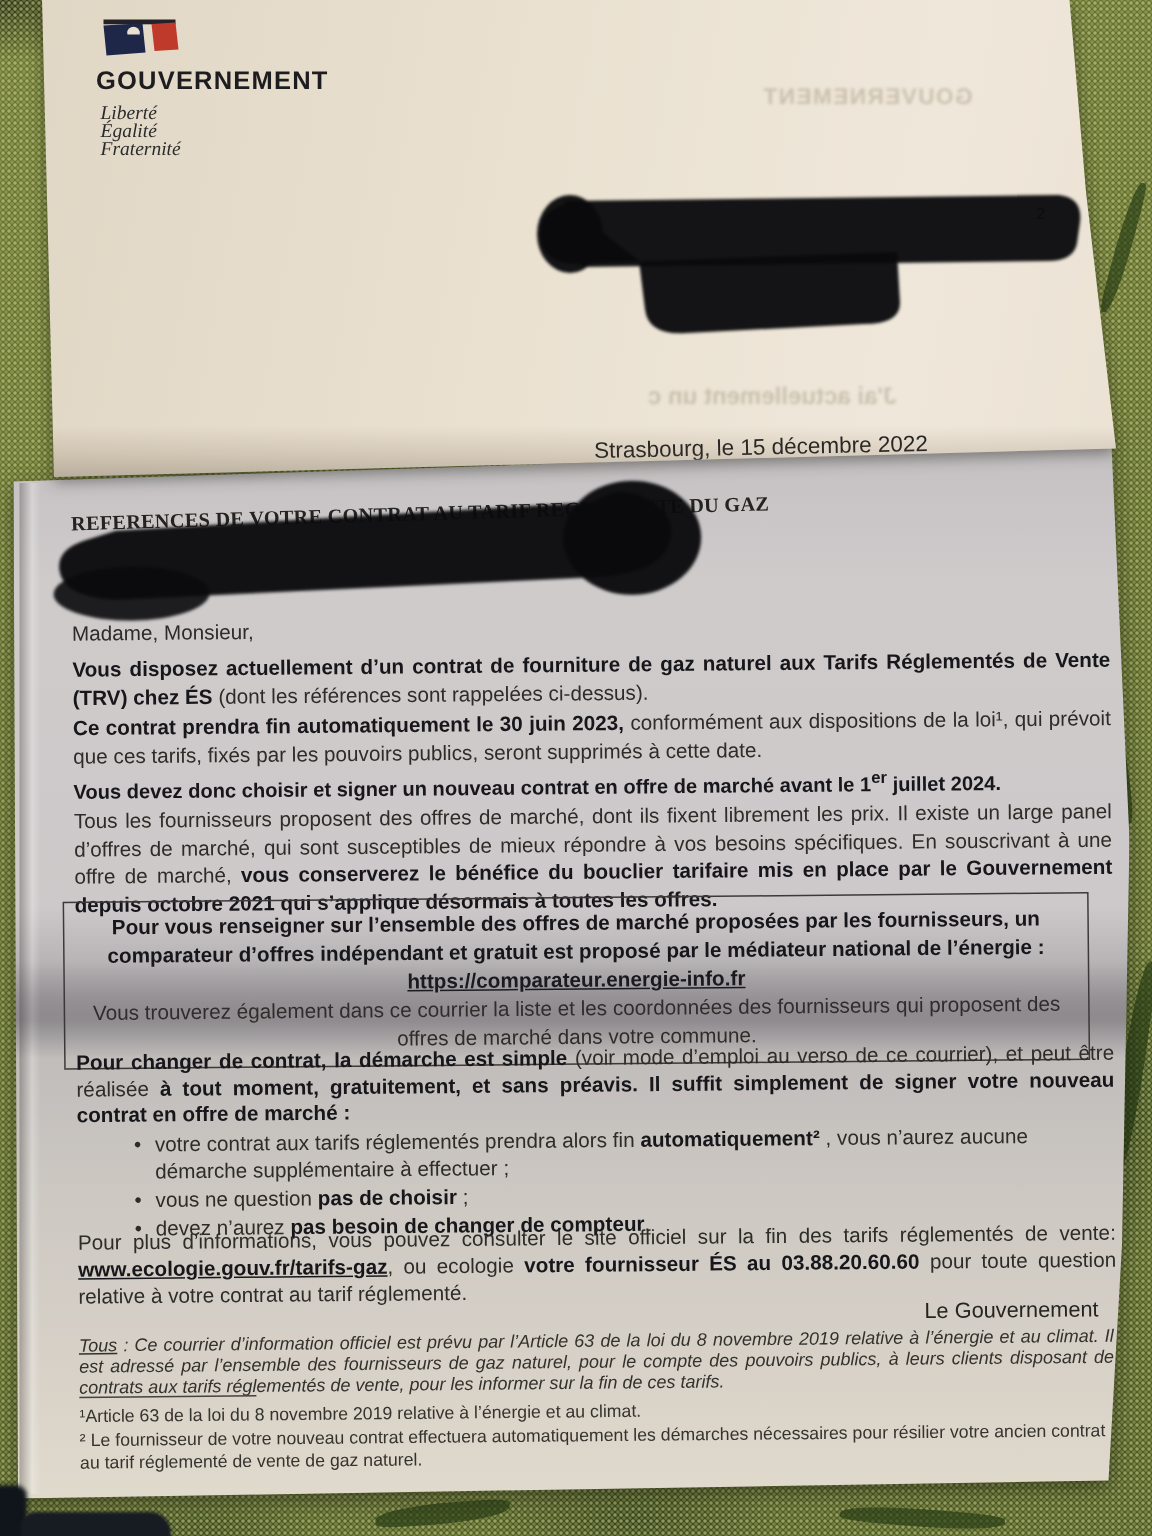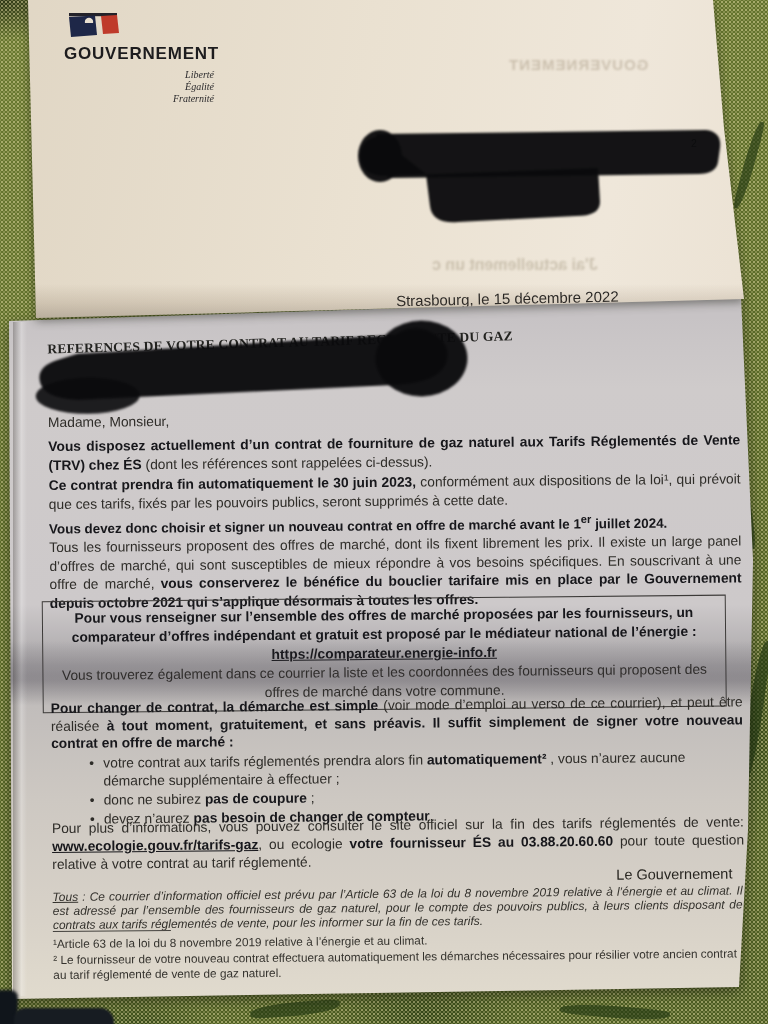--- a/index.html
+++ b/index.html
@@ -41,24 +41,24 @@
     clip-path:polygon(28px 0px,713px 0px,724px 128px,744px 299px,36px 318px);
     background:linear-gradient(100deg,#e0d6c4 0%,#eae1d1 40%,#efe7da 68%,#e8decf 100%);
   }
   .flap-edge{position:absolute;left:20px;right:10px;top:284px;height:34px;
     background:linear-gradient(180deg,transparent 0%,rgba(120,100,78,.18) 55%,rgba(90,75,60,.30) 100%);}
   .crease-v{position:absolute;top:322px;bottom:28px;left:13px;width:14px;
     background:linear-gradient(90deg,rgba(70,65,62,.35),rgba(255,255,255,.25) 60%,transparent);}
   .fold-shadow{position:absolute;left:0;right:0;top:641px;height:64px;pointer-events:none;
     background:linear-gradient(180deg,transparent 0%,rgba(55,50,58,.20) 38%,rgba(50,46,54,.24) 62%,transparent 100%);}
   
-  .logo{position:absolute;left:64px;top:10px;width:150px;text-align:right;}
+  .logo{position:absolute;left:64px;top:10px;width:150px;}
   .logo svg{display:block;}
   .wordmark{font-weight:bold;font-size:17px;letter-spacing:.8px;color:#1d1c1e;margin-top:4px;}
-  .motto{font-family:"Liberation Serif",serif;font-style:italic;font-size:10px;line-height:12px;color:#2b2a2c;margin-top:5px;margin-left:21px;white-space:pre-line;}
+  .motto{font-family:"Liberation Serif",serif;font-style:italic;font-size:13px;line-height:12px;color:#2b2a2c;margin-top:5px;margin-left:3px;white-space:pre-line;}
   .ghost{position:absolute;transform:scaleX(-1);color:rgba(150,134,110,.38);font-weight:bold;filter:blur(1.1px);pointer-events:none;}
   .ghost-wordmark{left:508px;top:56px;font-size:15px;letter-spacing:1px;}
   .ghost-line{left:432px;top:256px;font-size:16px;color:rgba(158,146,122,.42);}
   .frag{position:absolute;font-size:10.5px;color:#3a3a38;}
   .dateline{position:absolute;left:396px;top:290px;font-size:15px;color:#1e1e1e;transform:rotate(-1.2deg);}
   .redact{position:absolute;filter:blur(1.1px);}
   
   .doc{position:absolute;inset:0;transform:rotate(-.55deg);transform-origin:60px 420px;color:#2e2c28;}
   .ref-title{position:absolute;left:48px;top:337px;font-family:"Liberation Serif",serif;
     font-weight:bold;font-size:13.5px;letter-spacing:.2px;color:#232320;transform:rotate(-1.1deg);white-space:nowrap;}
@@ -132,21 +132,21 @@
       <span class="b">Pour changer de contrat, la démarche est simple </span><span>(voir mode d’emploi au verso de ce courrier), et peut être réalisée </span><span class="b">à tout moment, gratuitement, et sans préavis. Il suffit simplement de signer votre nouveau contrat en offre de marché :</span>
     </div>
 
     <div class="bullets" style="top:755px;font-size:13.8px;line-height:17.5px;">
       <div class="bullet-row">
         <span class="dot">•</span>
         <span>votre contrat aux tarifs réglementés prendra alors fin </span><span class="b">automatiquement²</span><span> , vous n’aurez aucune démarche supplémentaire à effectuer ;</span>
       </div>
       <div class="bullet-row">
         <span class="dot">•</span>
-        <span>donc ne subirez </span><span class="b">pas de coupure</span><span> ;</span>
+        <span>vous ne question </span><span class="b">pas de choisir</span><span> ;</span>
       </div>
       <div class="bullet-row">
         <span class="dot">•</span>
         <span>devez n’aurez </span><span class="b">pas besoin de changer de compteur</span><span>.</span>
       </div>
     </div>
 
     <div class="blk just" style="top:820px;line-height:18px;">
       <span>Pour plus d’informations, vous pouvez consulter le site officiel sur la fin des tarifs réglementés de vente: </span><span class="b u">www.ecologie.gouv.fr/tarifs-gaz</span><span>, ou ecologie </span><span class="b">votre fournisseur ÉS au 03.88.20.60.60</span><span> pour toute question relative à votre contrat au tarif réglementé.</span>
     </div>

